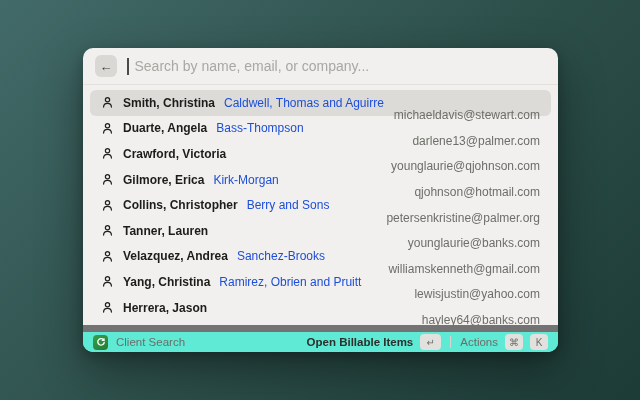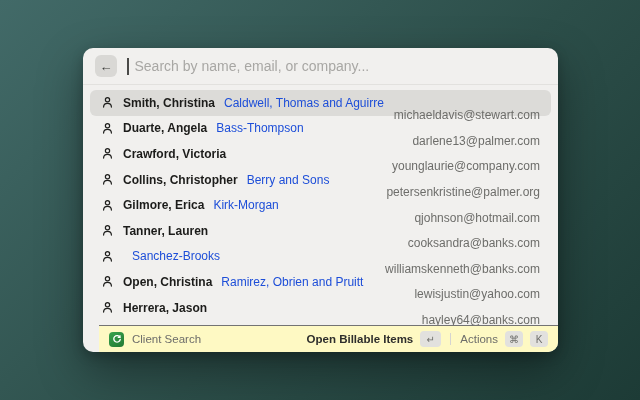--- a/index.html
+++ b/index.html
@@ -70,27 +70,27 @@
     white-space: nowrap;
   }
   .row .email {
     margin-left: auto;
     font-size: 12px; color: #6d6d6a;
     white-space: nowrap;
     margin-top: 25px;
   }
   .footer {
     position: absolute;
-    left: 16px; right: 0; bottom: 0;
+    left: 0; right: 0; bottom: 0;
     height: 27px;
-    border-top: 1px solid #737373;
+    border-top: 7px solid #737373;
     display: flex;
     align-items: center;
     padding: 0 10px;
-    background: #fef9c3;
+    background: #5eead4;
   }
   .app-icon {
     width: 15px; height: 15px;
     border-radius: 4px;
     background: linear-gradient(145deg, #36a24c, #247a34);
     display: flex; align-items: center; justify-content: center;
     margin-right: 8px;
     flex: none;
   }
   .footer-label { font-size: 11.5px; color: #6d6d6a; }
@@ -151,21 +151,33 @@
 
     <div class="row">
       <span class="person">
         <svg viewBox="0 0 16 16" width="13" height="13" fill="none" stroke="#1f1f1d" stroke-width="1.5" stroke-linecap="round">
             <circle cx="8" cy="4.6" r="2.6"></circle>
             <path d="M3.2 13.6c0-2.8 2.2-4.5 4.8-4.5s4.8 1.7 4.8 4.5"></path>
           </svg>
       </span>
       <span class="name">Crawford, Victoria</span>
       <span class="company"></span>
-      <span class="email">younglaurie@company.com</span>
+      <span class="email">younglaurie@qjohnson.com</span>
+    </div>
+
+    <div class="row">
+      <span class="person">
+        <svg viewBox="0 0 16 16" width="13" height="13" fill="none" stroke="#1f1f1d" stroke-width="1.5" stroke-linecap="round">
+            <circle cx="8" cy="4.6" r="2.6"></circle>
+            <path d="M3.2 13.6c0-2.8 2.2-4.5 4.8-4.5s4.8 1.7 4.8 4.5"></path>
+          </svg>
+      </span>
+      <span class="name">Gilmore, Erica</span>
+      <span class="company">Kirk-Morgan</span>
+      <span class="email">qjohnson@hotmail.com</span>
     </div>
 
     <div class="row">
       <span class="person">
         <svg viewBox="0 0 16 16" width="13" height="13" fill="none" stroke="#1f1f1d" stroke-width="1.5" stroke-linecap="round">
             <circle cx="8" cy="4.6" r="2.6"></circle>
             <path d="M3.2 13.6c0-2.8 2.2-4.5 4.8-4.5s4.8 1.7 4.8 4.5"></path>
           </svg>
       </span>
       <span class="name">Collins, Christopher</span>
@@ -173,56 +185,45 @@
       <span class="email">petersenkristine@palmer.org</span>
     </div>
 
     <div class="row">
       <span class="person">
         <svg viewBox="0 0 16 16" width="13" height="13" fill="none" stroke="#1f1f1d" stroke-width="1.5" stroke-linecap="round">
             <circle cx="8" cy="4.6" r="2.6"></circle>
             <path d="M3.2 13.6c0-2.8 2.2-4.5 4.8-4.5s4.8 1.7 4.8 4.5"></path>
           </svg>
       </span>
-      <span class="name">Gilmore, Erica</span>
-      <span class="company">Kirk-Morgan</span>
-      <span class="email">qjohnson@hotmail.com</span>
-    </div>
-
-    <div class="row">
-      <span class="person">
-        <svg viewBox="0 0 16 16" width="13" height="13" fill="none" stroke="#1f1f1d" stroke-width="1.5" stroke-linecap="round">
-            <circle cx="8" cy="4.6" r="2.6"></circle>
-            <path d="M3.2 13.6c0-2.8 2.2-4.5 4.8-4.5s4.8 1.7 4.8 4.5"></path>
-          </svg>
-      </span>
       <span class="name">Tanner, Lauren</span>
       <span class="company"></span>
-      <span class="email">cooksandra@banks.com</span>
-    </div>
-
-    <div class="row">
-      <span class="person">
-        <svg viewBox="0 0 16 16" width="13" height="13" fill="none" stroke="#1f1f1d" stroke-width="1.5" stroke-linecap="round">
-            <circle cx="8" cy="4.6" r="2.6"></circle>
-            <path d="M3.2 13.6c0-2.8 2.2-4.5 4.8-4.5s4.8 1.7 4.8 4.5"></path>
-          </svg>
-      </span>
+      <span class="email">younglaurie@banks.com</span>
+    </div>
+
+    <div class="row">
+      <span class="person">
+        <svg viewBox="0 0 16 16" width="13" height="13" fill="none" stroke="#1f1f1d" stroke-width="1.5" stroke-linecap="round">
+            <circle cx="8" cy="4.6" r="2.6"></circle>
+            <path d="M3.2 13.6c0-2.8 2.2-4.5 4.8-4.5s4.8 1.7 4.8 4.5"></path>
+          </svg>
+      </span>
+      <span class="name">Velazquez, Andrea</span>
       <span class="company">Sanchez-Brooks</span>
-      <span class="email">williamskenneth@banks.com</span>
-    </div>
-
-    <div class="row">
-      <span class="person">
-        <svg viewBox="0 0 16 16" width="13" height="13" fill="none" stroke="#1f1f1d" stroke-width="1.5" stroke-linecap="round">
-            <circle cx="8" cy="4.6" r="2.6"></circle>
-            <path d="M3.2 13.6c0-2.8 2.2-4.5 4.8-4.5s4.8 1.7 4.8 4.5"></path>
-          </svg>
-      </span>
-      <span class="name">Open, Christina</span>
+      <span class="email">williamskenneth@gmail.com</span>
+    </div>
+
+    <div class="row">
+      <span class="person">
+        <svg viewBox="0 0 16 16" width="13" height="13" fill="none" stroke="#1f1f1d" stroke-width="1.5" stroke-linecap="round">
+            <circle cx="8" cy="4.6" r="2.6"></circle>
+            <path d="M3.2 13.6c0-2.8 2.2-4.5 4.8-4.5s4.8 1.7 4.8 4.5"></path>
+          </svg>
+      </span>
+      <span class="name">Yang, Christina</span>
       <span class="company">Ramirez, Obrien and Pruitt</span>
       <span class="email">lewisjustin@yahoo.com</span>
     </div>
 
     <div class="row">
       <span class="person">
         <svg viewBox="0 0 16 16" width="13" height="13" fill="none" stroke="#1f1f1d" stroke-width="1.5" stroke-linecap="round">
             <circle cx="8" cy="4.6" r="2.6"></circle>
             <path d="M3.2 13.6c0-2.8 2.2-4.5 4.8-4.5s4.8 1.7 4.8 4.5"></path>
           </svg>

